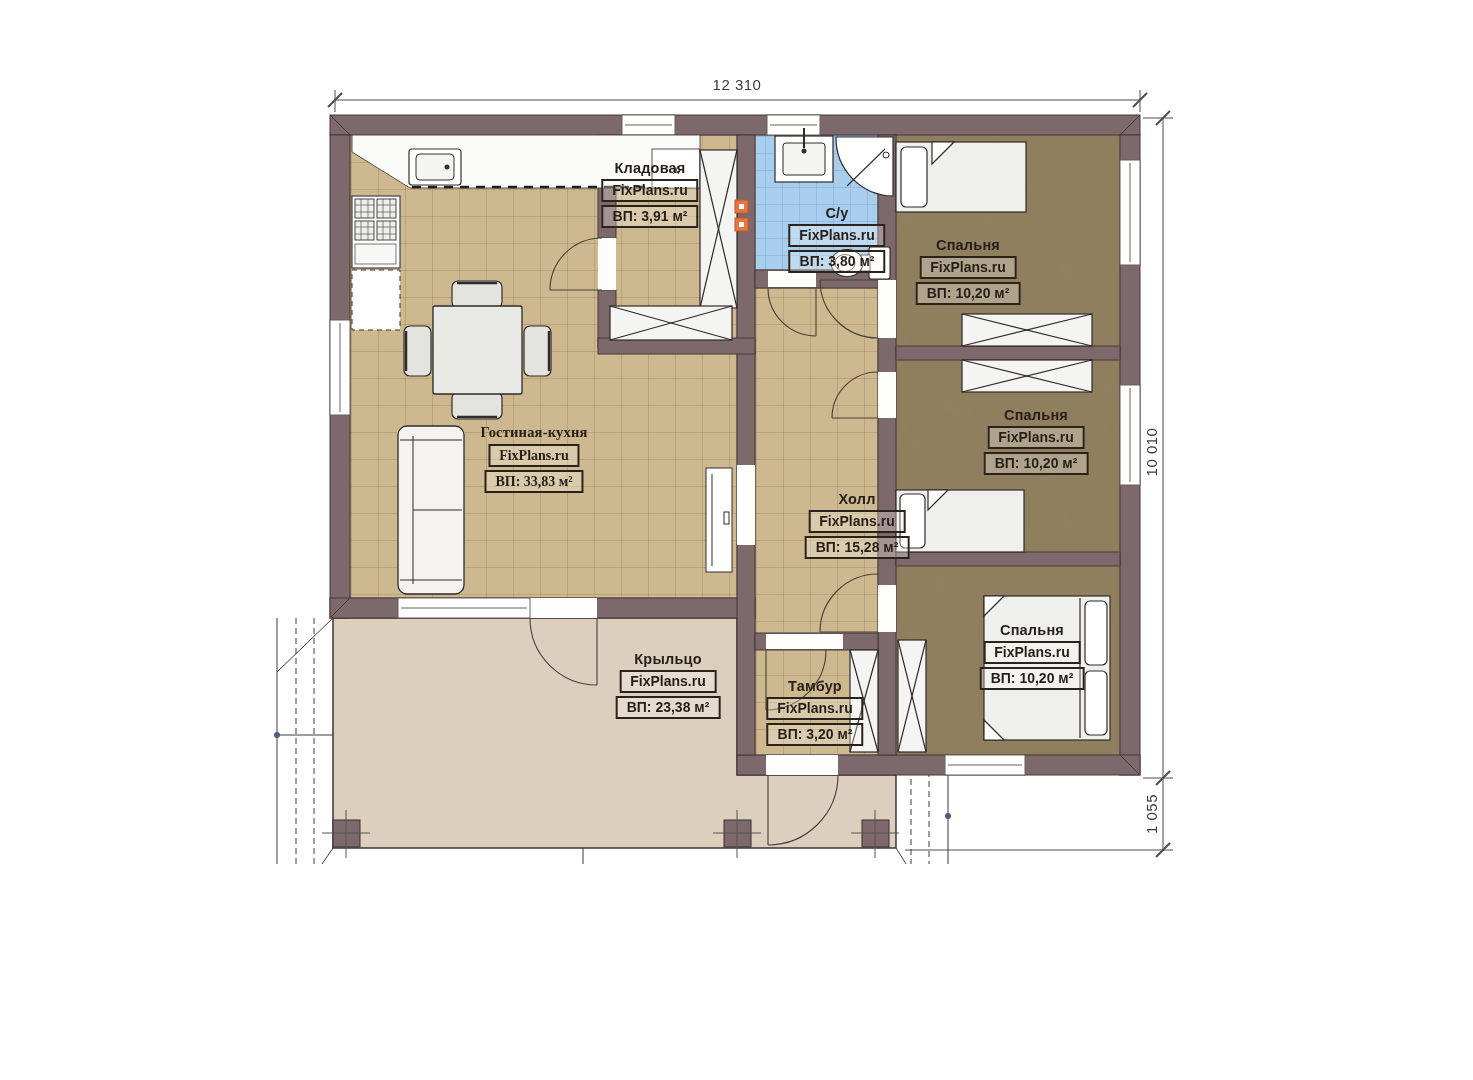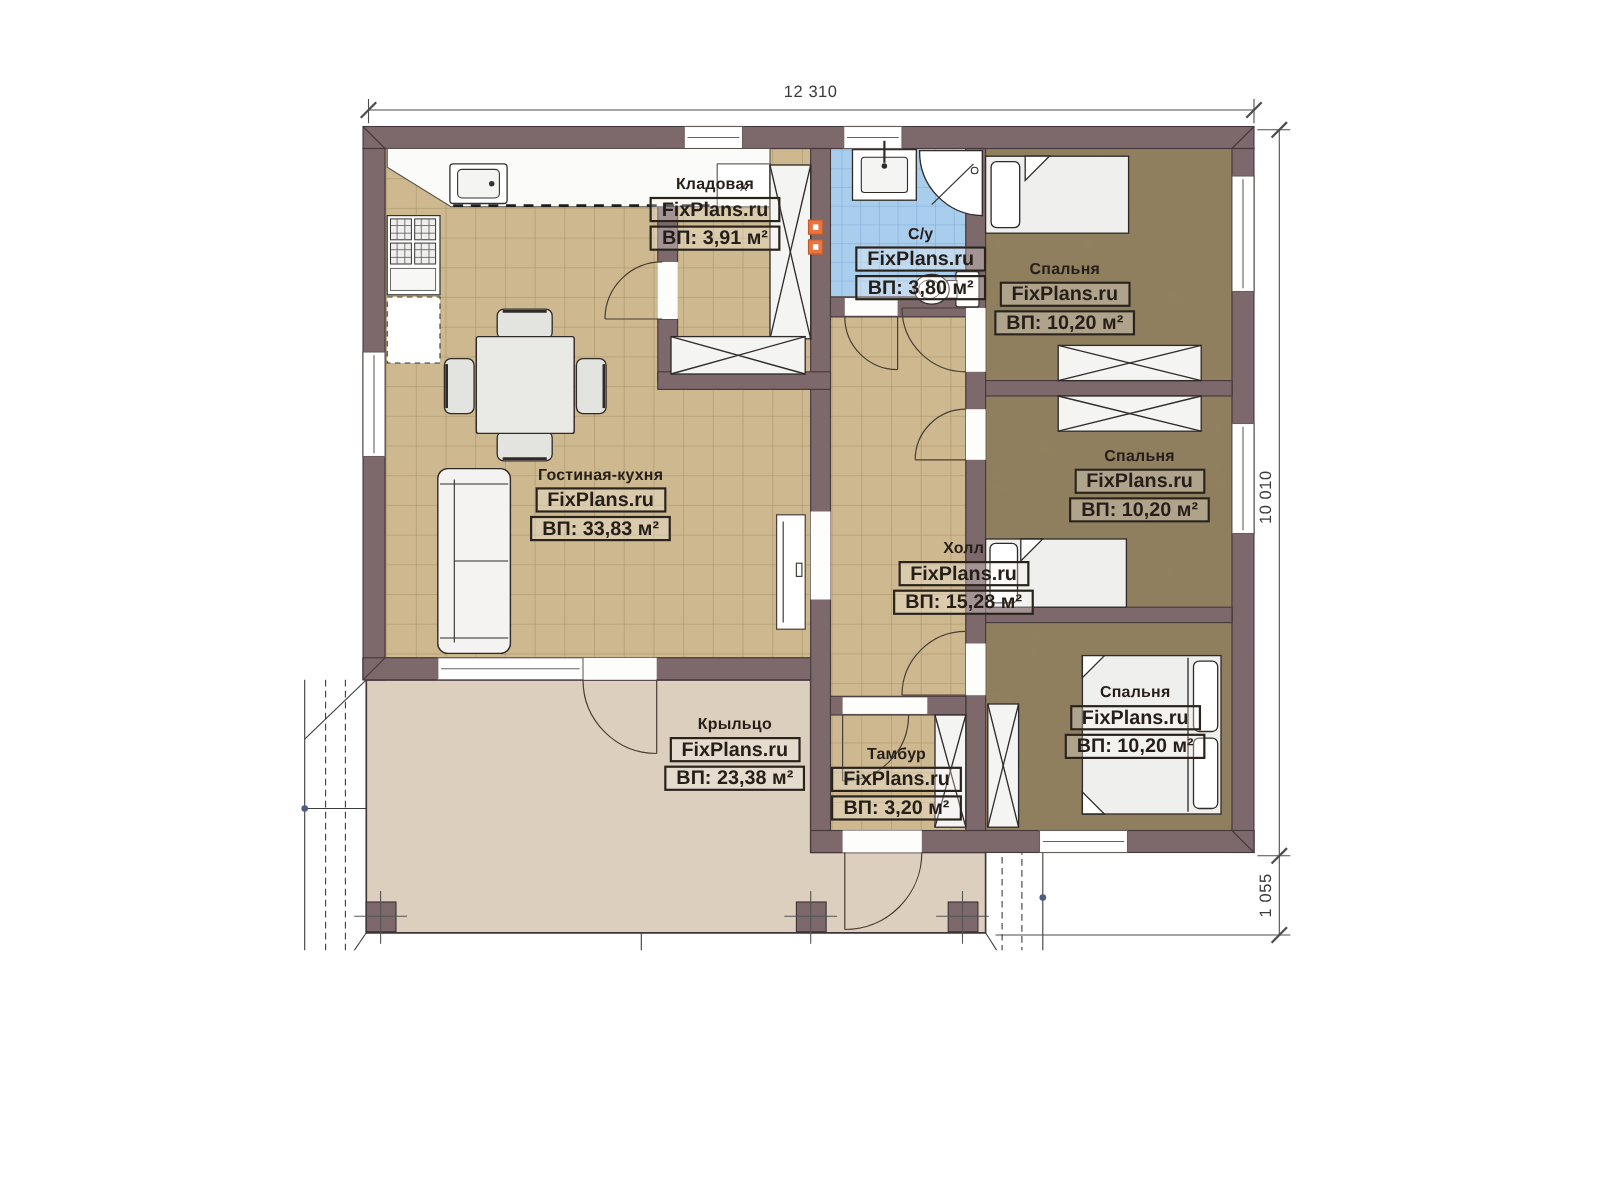--- a/index.html
+++ b/index.html
@@ -10,21 +10,21 @@
   #plansvg{position:absolute;left:0;top:0;}
   .room-label{
     position:absolute;display:flex;flex-direction:column;align-items:center;gap:3px;
     transform:translateX(-50%);z-index:5;pointer-events:none;
   }
   .room-name{
     font-size:14.5px;font-weight:700;color:#261f19;white-space:nowrap;letter-spacing:.2px;
   }
   .room-box{
     border:2px solid #2a231c;background:rgba(252,250,244,.30);
-    padding:1px 9px;font-size:18px;font-weight:700;color:#261f19;white-space:nowrap;
+    padding:1px 9px;font-size:14px;font-weight:700;color:#261f19;white-space:nowrap;
     line-height:17px;
   }
   .dim-text{
     position:absolute;font-size:15px;color:#3b3b3b;white-space:nowrap;z-index:4;
     transform:translate(-50%,-50%);letter-spacing:.5px;
   }
   .dim-text.vert{transform:translate(-50%,-50%) rotate(-90deg);}
   .marker-x{
     position:absolute;z-index:4;font-size:14px;color:#5b554f;font-weight:400;
     transform:translate(-50%,-50%);
@@ -391,27 +391,27 @@
   <div class="room-box">FixPlans.ru</div>
   <div class="room-box">ВП: 10,20 м²</div>
 </div>
 
 <div class="room-label" style="left:1032px;top:622px;">
   <div class="room-name">Спальня</div>
   <div class="room-box">FixPlans.ru</div>
   <div class="room-box">ВП: 10,20 м²</div>
 </div>
 
-<div class="room-label" style="left:546px;top:424px;">
+<div class="room-label" style="left:534px;top:424px;font-family:Liberation Serif, serif;">
   <div class="room-name">Гостиная-кухня</div>
   <div class="room-box">FixPlans.ru</div>
   <div class="room-box">ВП: 33,83 м²</div>
 </div>
 
-<div class="room-label" style="left:876px;top:491px;text-align:right;">
+<div class="room-label" style="left:857px;top:491px;text-align:right;">
   <div class="room-name">Холл</div>
   <div class="room-box">FixPlans.ru</div>
   <div class="room-box">ВП: 15,28 м²</div>
 </div>
 
 <div class="room-label" style="left:815px;top:678px;">
   <div class="room-name">Тамбур</div>
   <div class="room-box">FixPlans.ru</div>
   <div class="room-box">ВП: 3,20 м²</div>
 </div>

